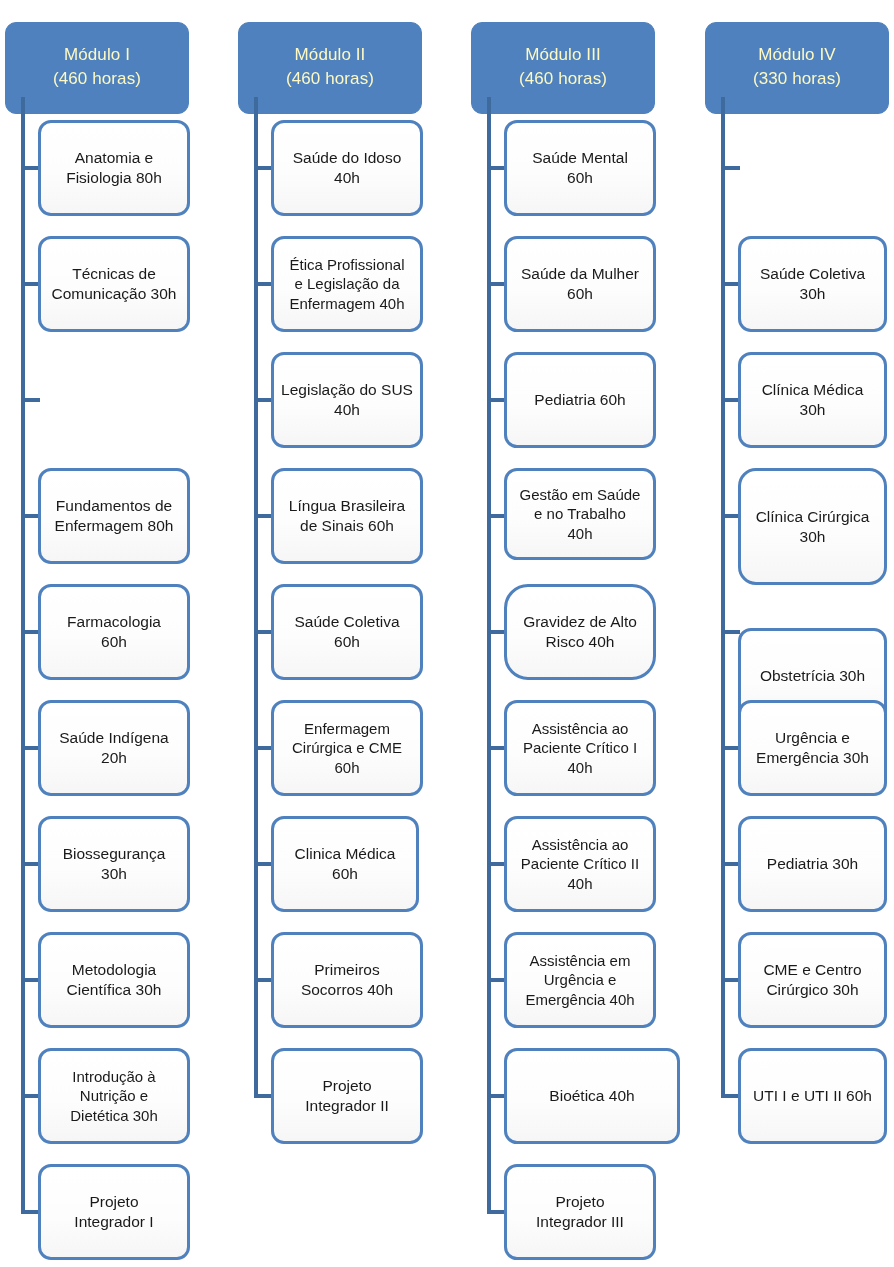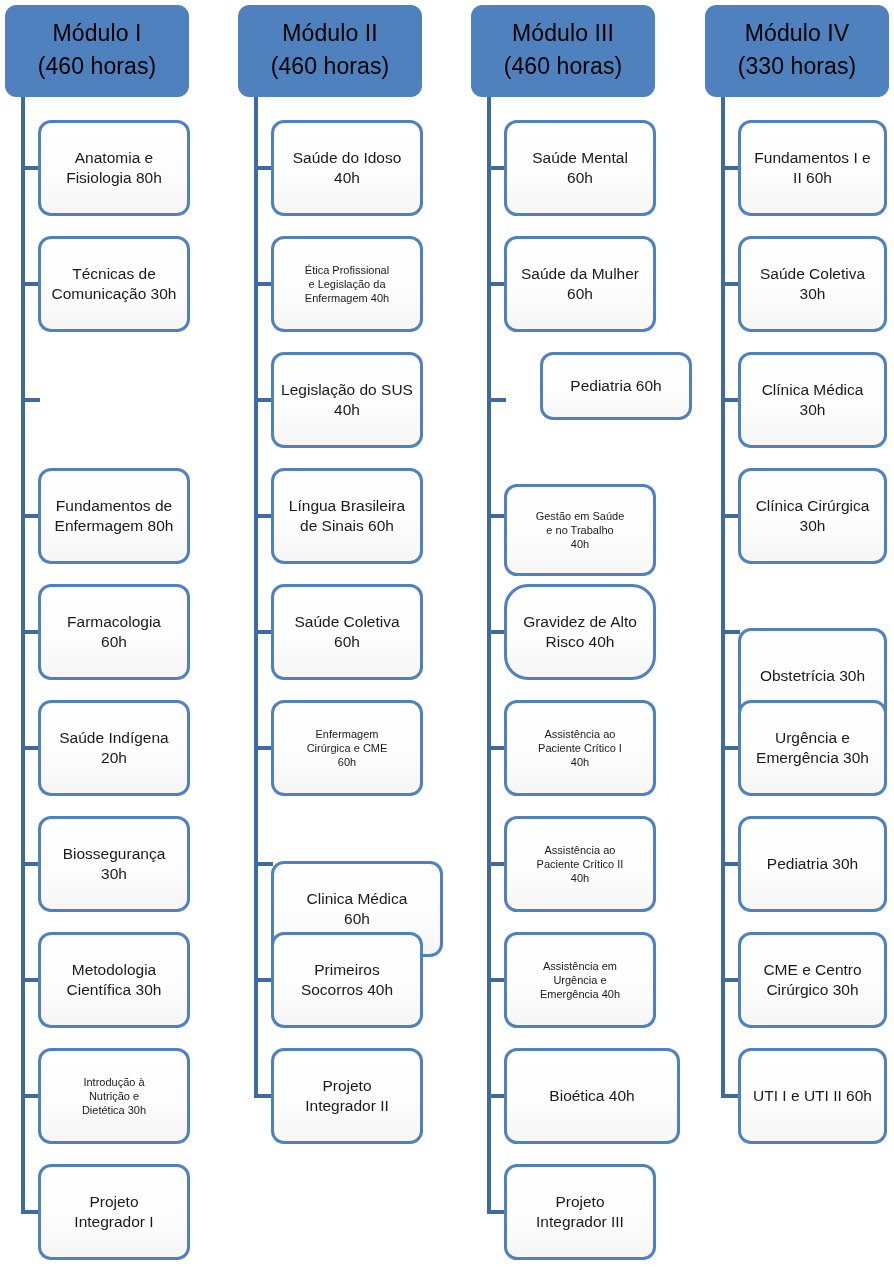--- a/index.html
+++ b/index.html
@@ -24,32 +24,32 @@
   .column {
     position: absolute;
     top: 0;
     height: 1267px;
   }
 
   
   .module-header {
     position: absolute;
     left: 5px;
-    top: 5px;
+    top: 22px;
     box-sizing: border-box;
     background: #4E81BD;
     border: 1px solid #4E81BD;
     border-radius: 11px;
-    color: #000000;
+    color: #fef9c3;
     display: flex;
     flex-direction: column;
     align-items: center;
     justify-content: center;
     line-height: 1.42;
-    font-size: 23px;
+    font-size: 17px;
     letter-spacing: 0.1px;
     text-align: center;
     padding: 2px 4px 4px 4px;
   }
   .module-header .mh-title { display:block; }
   .module-header .mh-hours { display:block; }
 
   
   .spine {
     position: absolute;
@@ -74,21 +74,21 @@
     display: flex;
     align-items: center;
     justify-content: center;
     text-align: center;
     color: #1a1a1a;
     font-size: 15.5px;
     line-height: 1.29;
     padding: 4px 7px;
     white-space: pre-line;
   }
-  .disc-box.small { font-size: 11px; }
+  .disc-box.small { font-size: 15px; }
 </style>
 </head>
 <body>
 
 <div id="canvas">
     <div class="column" style="left: 0px; width: 194px;">
       <div class="module-header" style="width: 184px; height: 92px;">
         <span class="mh-title">Módulo I</span>
         <span class="mh-hours">(460 horas)</span>
       </div>
@@ -143,21 +143,21 @@
       <div class="disc-box" style="left: 38px; top: 468px; width: 152px; height: 96px;">Língua Brasileira
 de Sinais  60h</div>
       <div class="stub" style="left: 21px; top: 630px; width: 19px;"></div>
       <div class="disc-box" style="left: 38px; top: 584px; width: 152px; height: 96px;">Saúde Coletiva
 60h</div>
       <div class="stub" style="left: 21px; top: 746px; width: 19px;"></div>
       <div class="disc-box small" style="left: 38px; top: 700px; width: 152px; height: 96px;">Enfermagem
 Cirúrgica e CME
 60h</div>
       <div class="stub" style="left: 21px; top: 862px; width: 19px;"></div>
-      <div class="disc-box" style="left: 38px; top: 816px; width: 172px; height: 96px; margin-top: 45px;">Clinica Médica
+      <div class="disc-box" style="left: 38px; top: 816px; width: 148px; height: 96px;">Clinica Médica
 60h</div>
       <div class="stub" style="left: 21px; top: 978px; width: 19px;"></div>
       <div class="disc-box" style="left: 38px; top: 932px; width: 152px; height: 96px;">Primeiros
 Socorros 40h</div>
       <div class="stub" style="left: 21px; top: 1094px; width: 19px;"></div>
       <div class="disc-box" style="left: 38px; top: 1048px; width: 152px; height: 96px;">Projeto
 Integrador II</div>
     </div>
     <div class="column" style="left: 466px; width: 194px;">
       <div class="module-header" style="width: 184px; height: 92px;">
@@ -165,23 +165,23 @@
         <span class="mh-hours">(460 horas)</span>
       </div>
       <div class="spine" style="left: 21px; top: 97px; height: 1117px;"></div>
       <div class="stub" style="left: 21px; top: 166px; width: 19px;"></div>
       <div class="disc-box" style="left: 38px; top: 120px; width: 152px; height: 96px;">Saúde Mental
 60h</div>
       <div class="stub" style="left: 21px; top: 282px; width: 19px;"></div>
       <div class="disc-box" style="left: 38px; top: 236px; width: 152px; height: 96px;">Saúde da Mulher
 60h</div>
       <div class="stub" style="left: 21px; top: 398px; width: 19px;"></div>
-      <div class="disc-box" style="left: 38px; top: 352px; width: 152px; height: 68px; margin-left: 36px;">Pediatria 60h</div>
-      <div class="stub" style="left: 21px; top: 514px; width: 19px;"></div>
-      <div class="disc-box small" style="left: 38px; top: 468px; width: 152px; height: 92px; margin-top: 16px;">Gestão  em Saúde
+      <div class="disc-box" style="left: 38px; top: 352px; width: 152px; height: 96px;">Pediatria 60h</div>
+      <div class="stub" style="left: 21px; top: 514px; width: 19px;"></div>
+      <div class="disc-box small" style="left: 38px; top: 468px; width: 152px; height: 92px;">Gestão  em Saúde
 e no Trabalho
 40h</div>
       <div class="stub" style="left: 21px; top: 630px; width: 19px;"></div>
       <div class="disc-box" style="left: 38px; top: 584px; width: 152px; height: 96px; border-radius: 24px;">Gravidez de Alto
 Risco 40h</div>
       <div class="stub" style="left: 21px; top: 746px; width: 19px;"></div>
       <div class="disc-box small" style="left: 38px; top: 700px; width: 152px; height: 96px;">Assistência ao
 Paciente Crítico I
 40h</div>
       <div class="stub" style="left: 21px; top: 862px; width: 19px;"></div>
@@ -198,30 +198,28 @@
       <div class="disc-box" style="left: 38px; top: 1164px; width: 152px; height: 96px;">Projeto
 Integrador III</div>
     </div>
     <div class="column" style="left: 700px; width: 194px;">
       <div class="module-header" style="width: 184px; height: 92px;">
         <span class="mh-title">Módulo IV</span>
         <span class="mh-hours">(330 horas)</span>
       </div>
       <div class="spine" style="left: 21px; top: 97px; height: 1001px;"></div>
       <div class="stub" style="left: 21px; top: 166px; width: 19px;"></div>
-      <div class="disc-box" style="left: 38px; top: 120px; width: 149px; height: 96px;">Fundamentos I e
-II 60h</div>
       <div class="stub" style="left: 21px; top: 282px; width: 19px;"></div>
       <div class="disc-box" style="left: 38px; top: 236px; width: 149px; height: 96px;">Saúde Coletiva
 30h</div>
       <div class="stub" style="left: 21px; top: 398px; width: 19px;"></div>
       <div class="disc-box" style="left: 38px; top: 352px; width: 149px; height: 96px;">Clínica Médica
 30h</div>
       <div class="stub" style="left: 21px; top: 514px; width: 19px;"></div>
-      <div class="disc-box" style="left: 38px; top: 468px; width: 149px; height: 96px;">Clínica Cirúrgica
+      <div class="disc-box" style="left: 38px; top: 468px; width: 149px; height: 117px; border-radius: 18px;">Clínica Cirúrgica
 30h</div>
       <div class="stub" style="left: 21px; top: 630px; width: 19px;"></div>
       <div class="disc-box" style="left: 38px; top: 584px; width: 149px; height: 96px; margin-top: 44px;">Obstetrícia  30h</div>
       <div class="stub" style="left: 21px; top: 746px; width: 19px;"></div>
       <div class="disc-box" style="left: 38px; top: 700px; width: 149px; height: 96px;">Urgência e
 Emergência 30h</div>
       <div class="stub" style="left: 21px; top: 862px; width: 19px;"></div>
       <div class="disc-box" style="left: 38px; top: 816px; width: 149px; height: 96px;">Pediatria 30h</div>
       <div class="stub" style="left: 21px; top: 978px; width: 19px;"></div>
       <div class="disc-box" style="left: 38px; top: 932px; width: 149px; height: 96px;">CME e Centro

